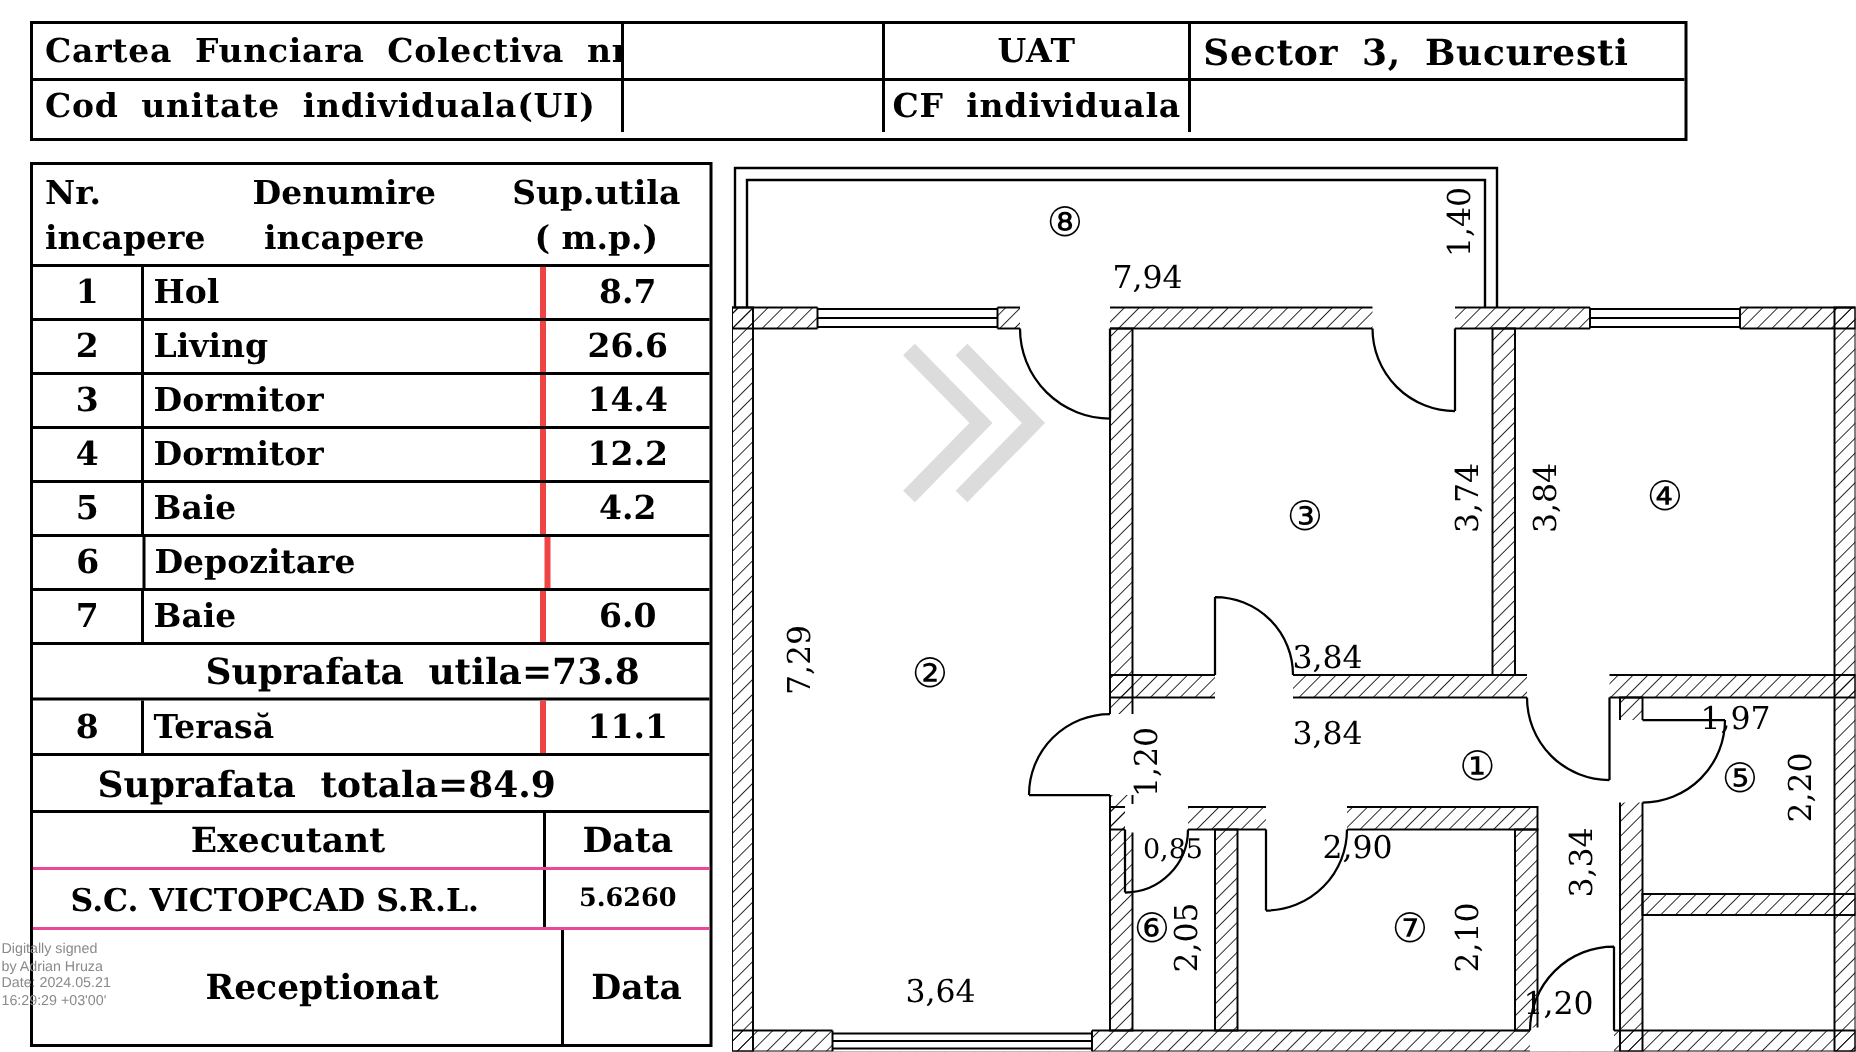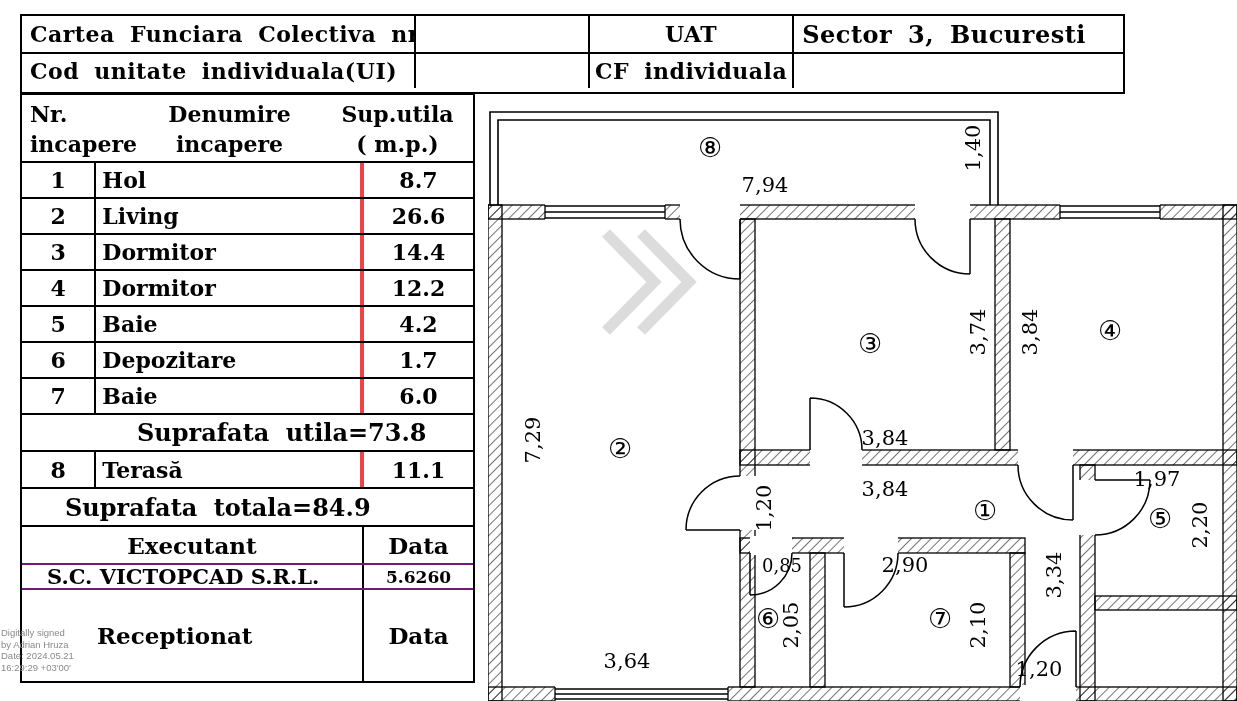--- a/index.html
+++ b/index.html
@@ -11,45 +11,45 @@
   .tt-row { display:flex; height:38px; border-bottom:2px solid #000; }
   .tt-row.last { height:34px; border-bottom:none; }
   .tt-cell { border-right:2px solid #000; font-weight:bold; font-size:22px; letter-spacing:.5px; word-spacing:7px;
              display:flex; align-items:center; padding:0 8px; white-space:nowrap; overflow:hidden; }
   .tt-c1 { width:395px; }
   .tt-c2 { width:175px; }
   .tt-c3 { width:205px; justify-content:center; }
   .tt-c4 { width:330px; border-right:none; font-size:24px; }
 
   
-  .room-table { position:absolute; left:20px; top:93px; width:455px; height:590px; border:2px solid #000;
+  .room-table { position:absolute; left:20px; top:108px; width:455px; height:590px; border:2px solid #000;
                 display:flex; flex-direction:column; font-weight:bold; }
   .rt-header { height:68px; border-bottom:2px solid #000; display:flex; font-size:22px; }
   .rt-header .hcol { display:flex; flex-direction:column; padding-top:4px; line-height:30px; }
   .h-nr { width:115px; padding-left:8px; }
   .h-den { width:185px; text-align:center; }
   .h-sup { flex:1; text-align:center; }
 
   .rt-row { display:flex; height:36px; border-bottom:2px solid #000; font-size:22px; }
   .rt-row .nr { width:75px; border-right:2px solid #000; display:flex; align-items:center; justify-content:center; }
   .rt-row .nm { width:270px; border-right:4px solid #ef4444; display:flex; align-items:center; padding-left:6px; }
   .rt-row .ar { width:110px; display:flex; align-items:center; justify-content:center; }
   .rt-row.terasa { height:37px; }
 
   .rt-span { height:37px; border-bottom:2px solid #000; display:flex; align-items:center; font-size:24px; padding-left:115px; white-space:nowrap; word-spacing:8px; }
   .rt-span.totala { height:38px; padding-left:43px; }
 
-  .rt-two { display:flex; border-bottom:2px solid #701a75; font-size:23px; }
+  .rt-two { display:flex; border-bottom:2px solid #ec4899; font-size:23px; }
   .rt-two .left { width:345px; border-right:2px solid #000; display:flex; align-items:center; justify-content:center; }
   .rt-two .right { width:110px; display:flex; align-items:center; justify-content:center; }
   .row-exec { height:38px; }
-  .row-comp { height:25px; }
+  .row-comp { height:40px; }
   .row-comp .left { justify-content:flex-start; padding-left:25px; font-size:21px; }
   .row-comp .right { font-size:17px; }
-  .row-recep { flex:1; border-bottom:none; }
+  .row-recep { flex:1; border-bottom:none;padding-left:40px; }
   .row-recep .left { justify-content:flex-start; padding-left:75px; }
 
   
   .signature { position:absolute; left:1px; top:627px; width:96px; z-index:6;
                font-family:"Liberation Sans", sans-serif; font-size:9.5px; line-height:11.5px; color:#8a8a8a; }
 
   
   .floor-plan { position:absolute; left:488px; top:100px; }
   .dim { font-family:"DejaVu Serif", serif; font-size:21px; fill:#000; text-anchor:middle; }
   .dim.small { font-size:18px; }
@@ -112,21 +112,20 @@
       <div class="ar">12.2</div>
     </div>
     <div class="rt-row">
       <div class="nr">5</div>
       <div class="nm">Baie</div>
       <div class="ar">4.2</div>
     </div>
     <div class="rt-row">
       <div class="nr">6</div>
       <div class="nm">Depozitare</div>
-      <div class="ar">1.7</div>
     </div>
     <div class="rt-row">
       <div class="nr">7</div>
       <div class="nm">Baie</div>
       <div class="ar">6.0</div>
     </div>
 
     <div class="rt-span">Suprafata utila=73.8</div>
 
     <div class="rt-row terasa">

